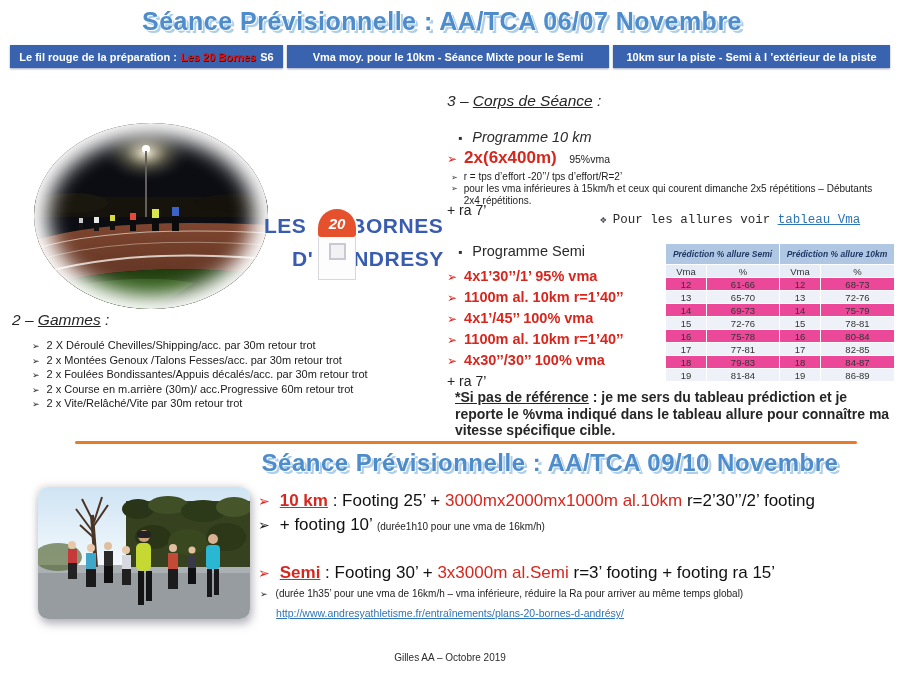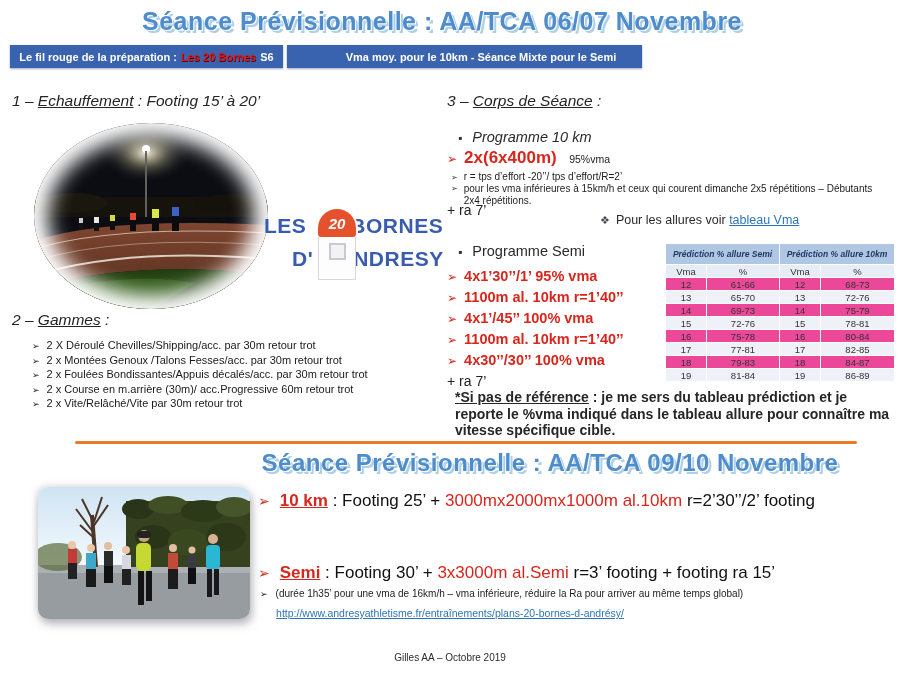--- a/index.html
+++ b/index.html
@@ -116,25 +116,23 @@
 
 <div id="slide">
 
   <div id="title1" class="abs slide-title">Séance Prévisionnelle : AA/TCA 06/07 Novembre</div>
 
   <div class="abs bar" style="left:10px;width:273px;">
     <span>Le fil rouge de la préparation :</span>
     <span class="red">Les 20 Bornes</span>
     <span>S6</span>
   </div>
-  <div class="abs bar" style="left:287px;width:322px;padding-left:33px;">Vma moy. pour le 10km -  Séance Mixte pour le Semi</div>
-
-  <div class="abs h-sec" style="left:12px;top:92px;">
-    <span>1 – </span><span class="u">Echauffement</span><span> : Footing 15’ à 20’</span>
-  </div>
+  <div class="abs bar" style="left:287px;width:322px;">Vma moy. pour le 10km -  Séance Mixte pour le Semi</div>
+  <div class="abs bar" style="left:613px;width:277px;">10km sur la piste  - Semi à l ’extérieur de la piste</div>
+
 
   <div id="photo-oval" class="abs">
     <div class="ph-wrap">
       <svg width="234" height="186" viewBox="0 0 234 186">
         <defs>
           <radialGradient id="glow" cx="50%" cy="50%" r="50%">
             <stop offset="0%" stop-color="#fff8e0" stop-opacity="0.95"></stop>
             <stop offset="45%" stop-color="#d8cfa0" stop-opacity="0.35"></stop>
             <stop offset="100%" stop-color="#0c0e14" stop-opacity="0"></stop>
           </radialGradient>
@@ -216,21 +214,21 @@
 
   <div class="abs sub-b" style="left:451px;top:171px;">
     <span class="arr">➢</span><span>r =  tps d’effort -20’’/ tps d’effort/R=2’</span>
   </div>
   <div class="abs sub-b" style="left:451px;top:183px;width:440px;white-space:normal;display:flex;">
     <span class="arr">➢</span>
       <span style="flex:1;">pour les vma inférieures à 15km/h  et ceux qui courent dimanche  2x5 répétitions – Débutants 2x4 répétitions.</span>
   </div>
   <div class="abs ra" style="left:447px;top:202px;">+ ra 7’</div>
 
-  <div class="abs allures" style="left:600px;top:213px;">
+  <div class="abs allures" style="left:600px;top:213px;font-family:Liberation Mono, monospace;">
     <span class="dia">❖</span><span>Pour les allures voir </span><a class="lnk">tableau Vma</a>
   </div>
 
   <div class="abs" style="left:458px;top:242px;">
     <span class="sq-bullet">▪</span><span class="prog-title">Programme Semi</span>
   </div>
 
   <div class="abs semi-list" style="left:447px;top:266px;">
     <div class="sl-item"><span class="arr">➢</span><span class="txt">4x1’30’’/1’ 95% vma</span></div>
     <div class="sl-item"><span class="arr">➢</span><span class="txt">1100m al. 10km r=1’40’’</span></div>
@@ -356,20 +354,23 @@
         <rect x="150" y="68" width="8" height="13" fill="#3a3a46"></rect>
           <circle cx="154" cy="63" r="3.5" fill="#e2c0a0"></circle>
           <rect x="150" y="81" width="8" height="16" fill="#101014"></rect>
       </g>
     </svg>
   </div>
 
   <div class="abs s2-line" style="left:258px;top:491px;">
     <span class="arr-r">➢</span><span class="red-u">10 km</span><span> : Footing 25’ + </span><span class="red-b">3000mx2000mx1000m al.10km</span><span> r=2’30’’/2’ footing</span>
   </div>
+  <div class="abs s2-line" style="left:258px;top:515px;">
+    <span class="arr-k">➢</span><span>+ footing 10’ </span><span class="small-note">(durée1h10 pour une vma de 16km/h)</span>
+  </div>
 
   <div class="abs s2-line" style="left:258px;top:563px;">
     <span class="arr-r">➢</span><span class="red-u">Semi</span><span> : Footing 30’ + </span><span class="red-b">3x3000m al.Semi</span><span> r=3’ footing + footing ra  15’</span>
   </div>
   <div class="abs s2-sub" style="left:260px;top:588px;">
     <span class="arr-k">➢</span><span>(durée 1h35’ pour une vma de 16km/h – vma inférieure, réduire la  Ra pour arriver au même  temps global)</span>
   </div>
 
   <div id="s2-link" class="abs">
     <a class="lnk">http://www.andresyathletisme.fr/entraînements/plans-20-bornes-d-andrésy/</a>

